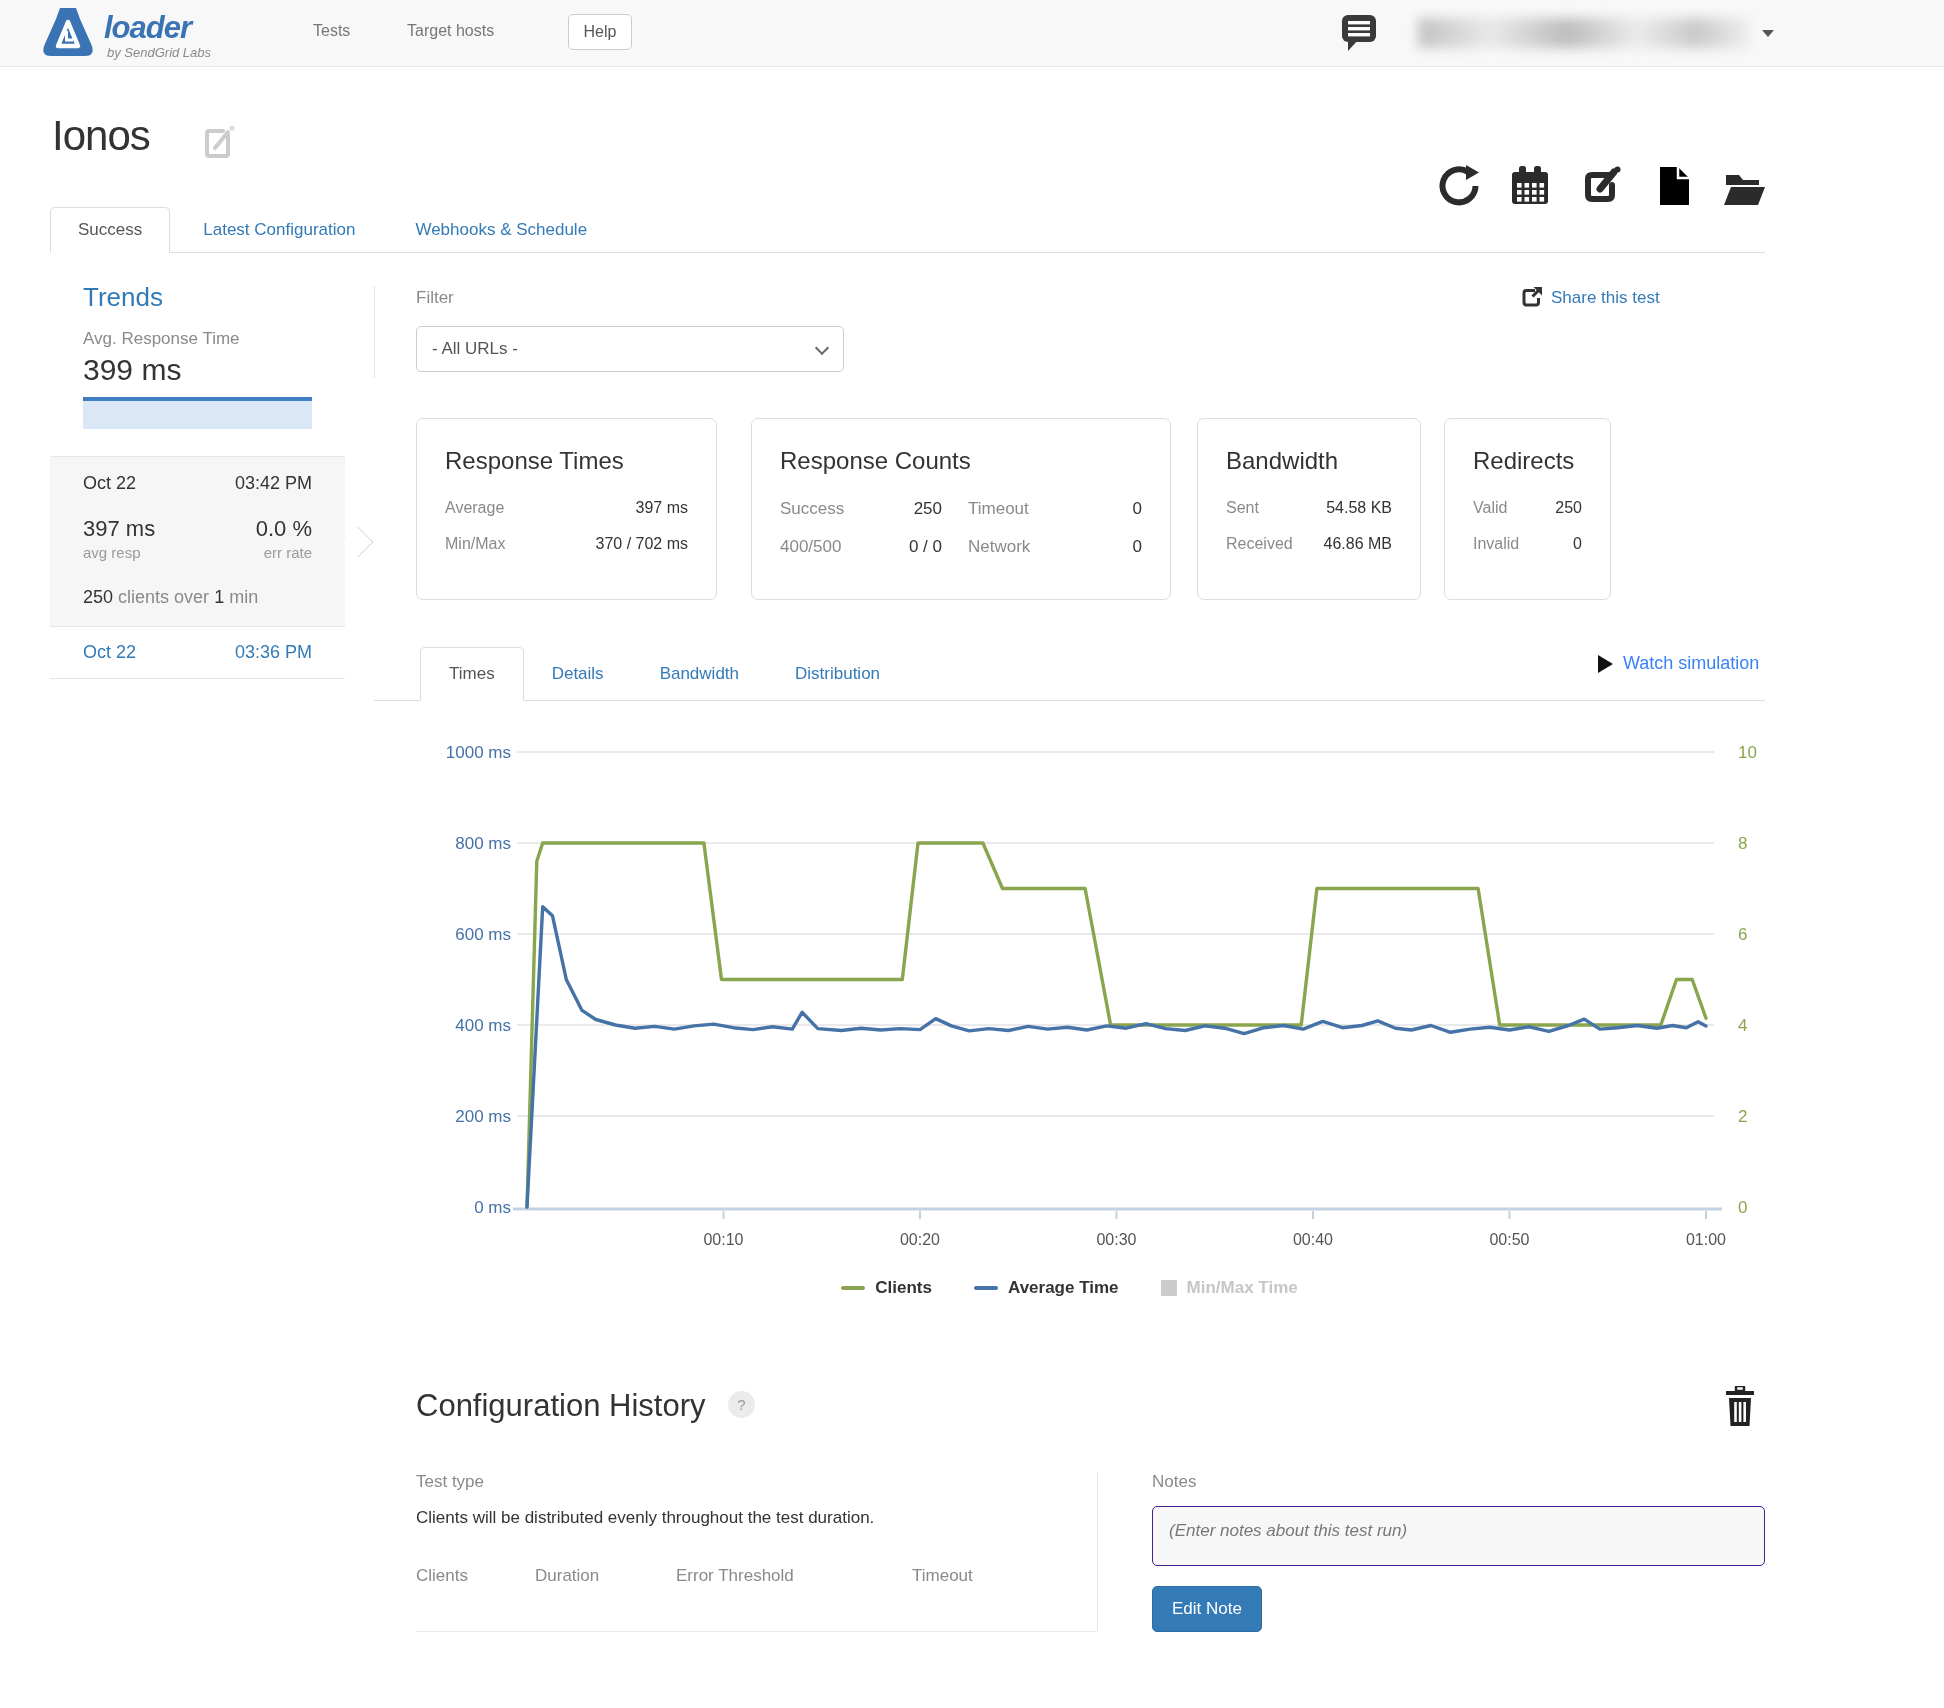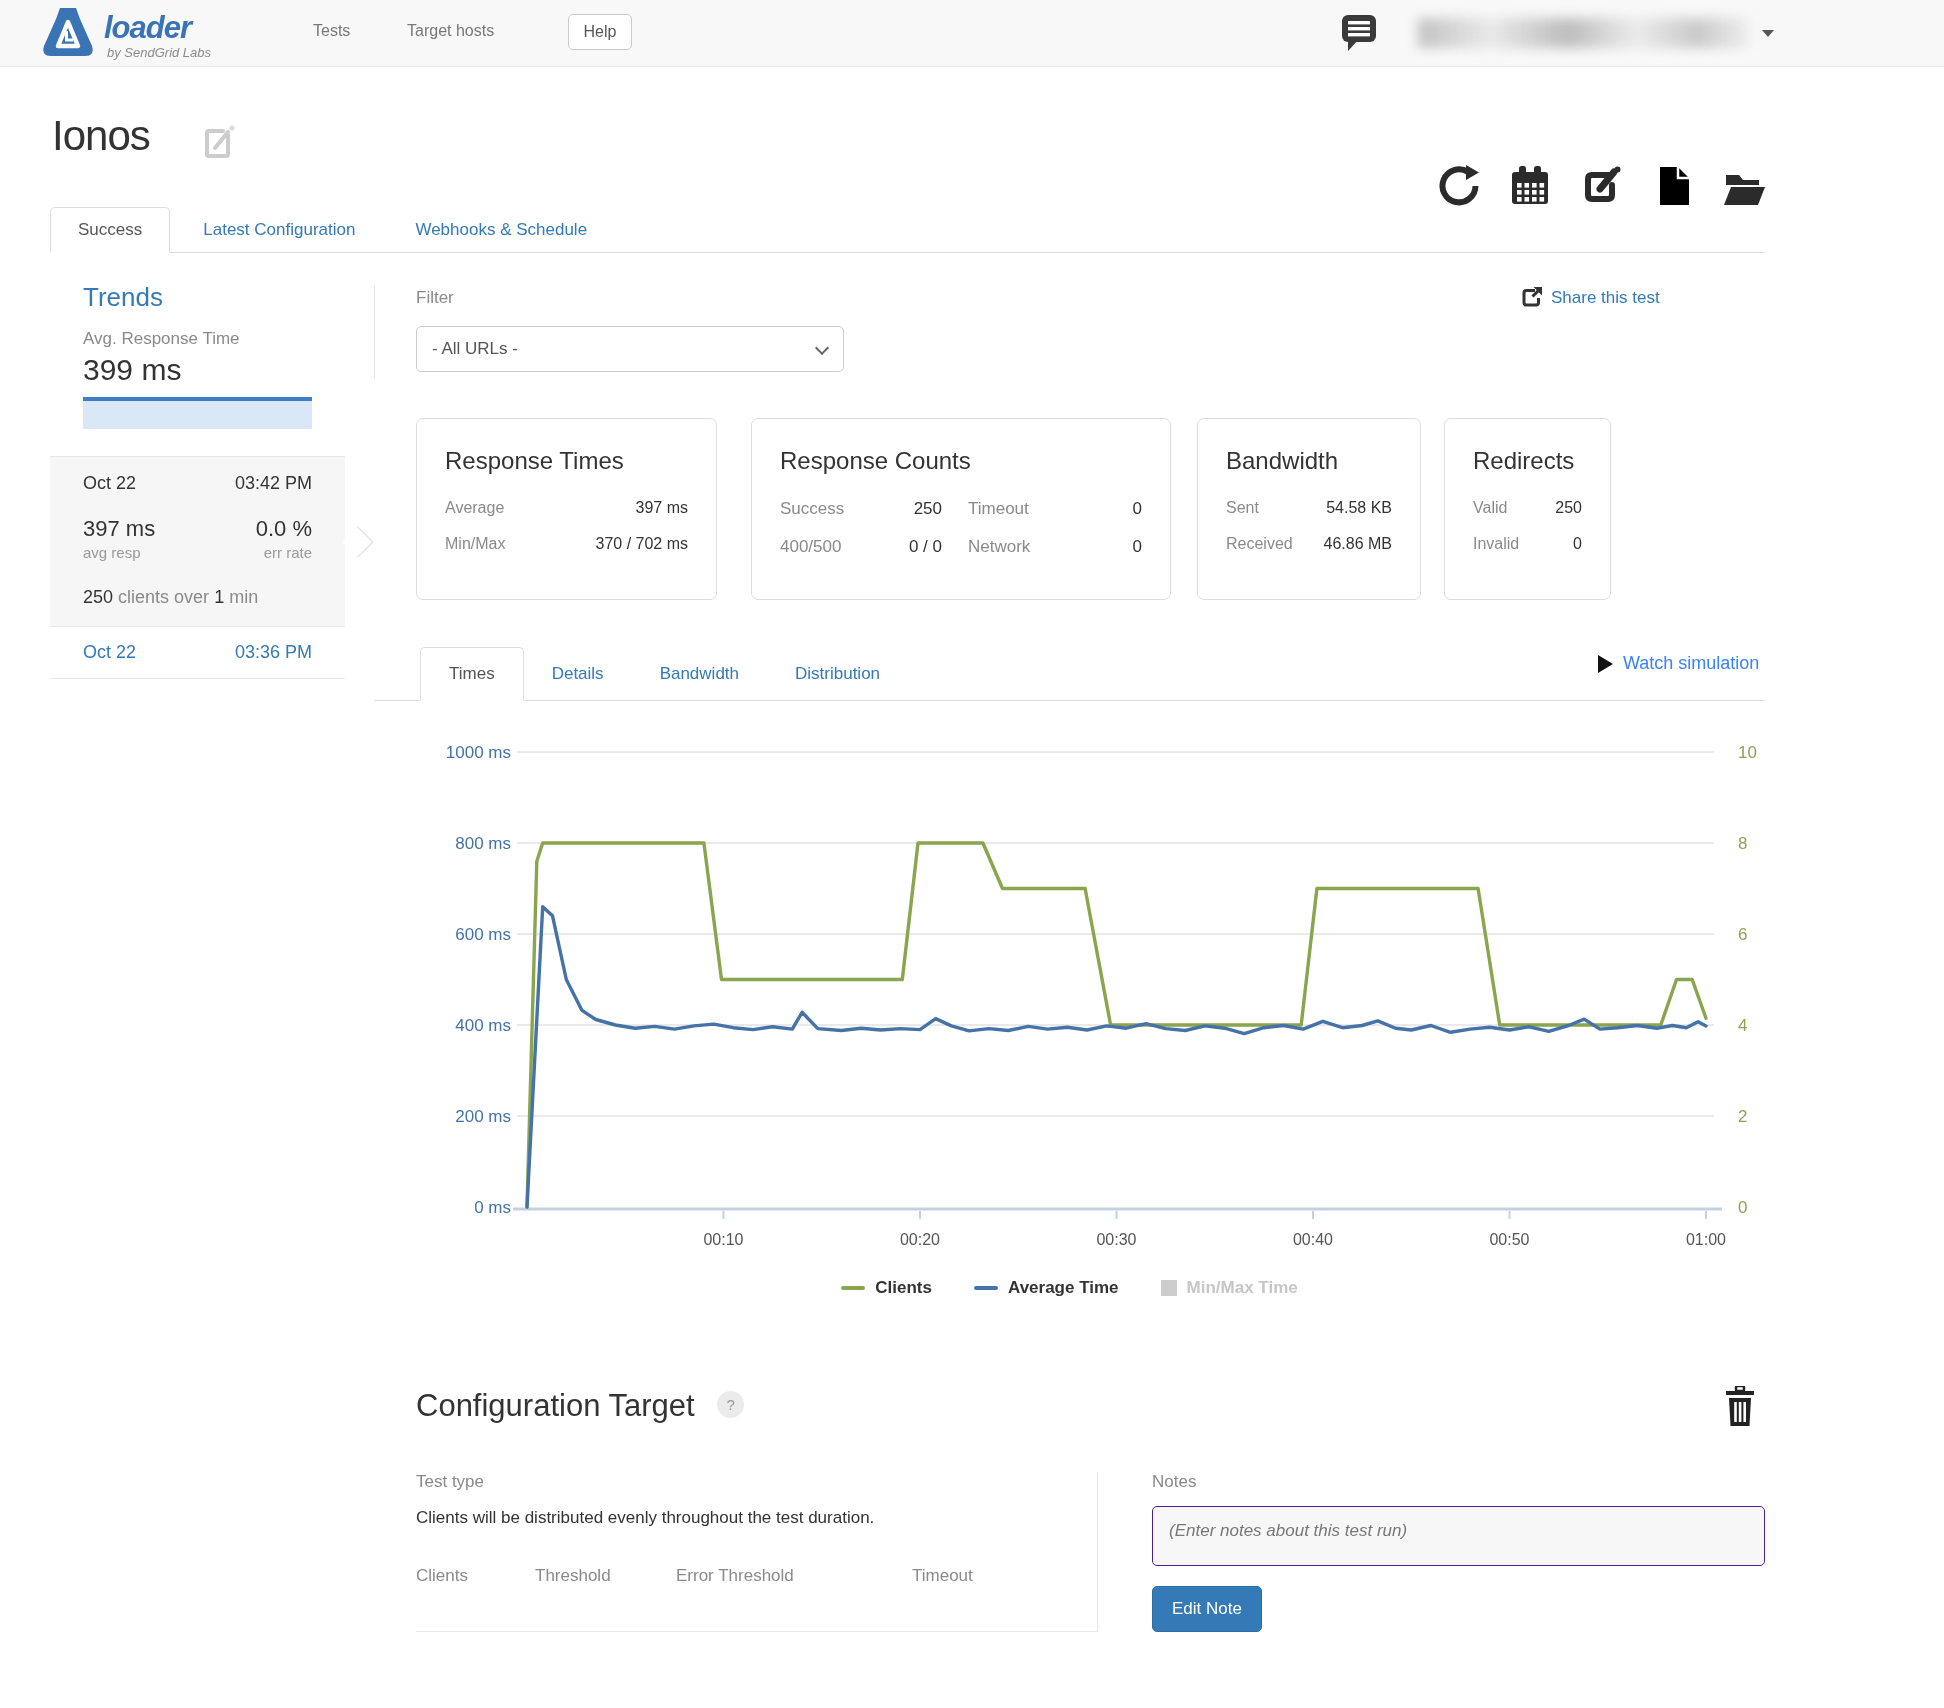--- a/index.html
+++ b/index.html
@@ -361,42 +361,42 @@
     </div>
     <div class="legend-item disabled">
       <div class="legend-box"></div>
       <span class="legend-label">Min/Max Time</span>
     </div>
   </div>
 </div>
 
 <div class="config">
   <div class="config-head">
-    <span class="config-title">Configuration Target</span>
+    <span class="config-title">Configuration History</span>
     <span class="help-badge">?</span>
     <svg class="trash-icon" width="34" height="40" viewBox="0 0 34 40">
       <rect x="13" y="0" width="8" height="5" rx="1.5" fill="none" stroke="#222" stroke-width="2.5"></rect>
       <rect x="3" y="5" width="28" height="4" fill="#222"></rect>
       <path d="M6 12 L28 12 L26.5 40 L7.5 40 Z" fill="#222"></path>
       <rect x="11.2" y="16" width="2.6" height="20" fill="#fff"></rect>
       <rect x="15.8" y="16" width="2.6" height="20" fill="#fff"></rect>
       <rect x="20.4" y="16" width="2.6" height="20" fill="#fff"></rect>
     </svg>
   </div>
   <div class="config-cols">
     <div class="config-left">
       <div class="cfg-lab">Test type</div>
       <div class="cfg-desc">Clients will be distributed evenly throughout the test duration.</div>
       <div class="cfg-stats">
         <div class="cfg-stat s1">
           <div class="cfg-lab">Clients</div>
 
         </div>
         <div class="cfg-stat s2">
-          <div class="cfg-lab">Threshold</div>
+          <div class="cfg-lab">Duration</div>
 
         </div>
         <div class="cfg-stat s3">
           <div class="cfg-lab">Error Threshold</div>
 
         </div>
         <div class="cfg-stat s4">
           <div class="cfg-lab">Timeout</div>
 
         </div>

